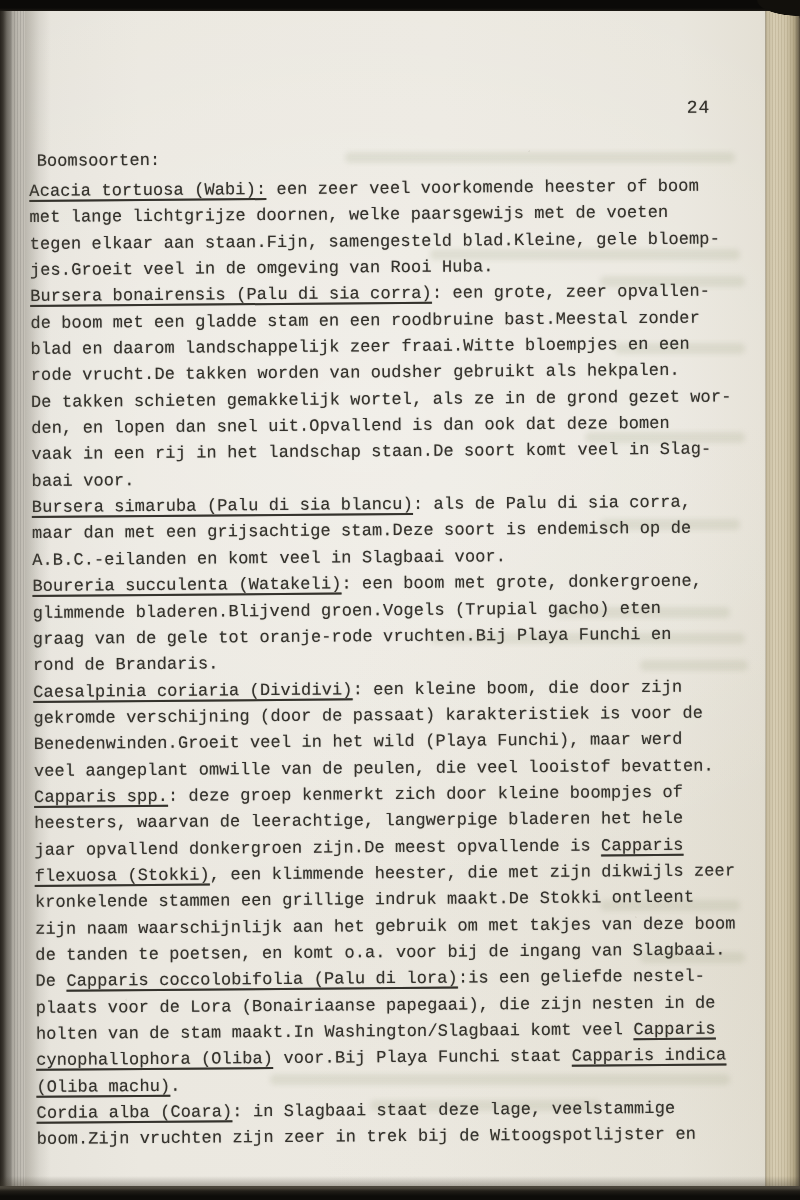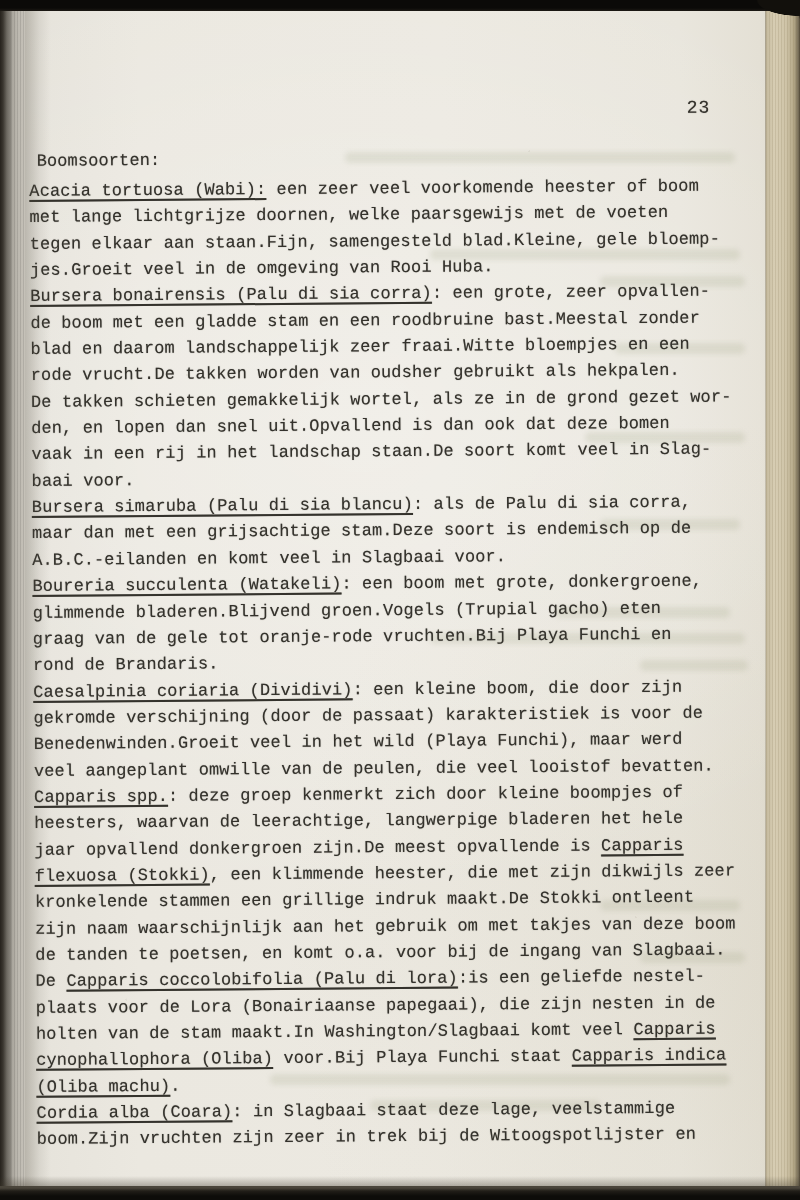--- a/index.html
+++ b/index.html
@@ -148,21 +148,21 @@
   <div class="ghost" style="left:600px; top:519px; width:140px;"></div>
   <div class="ghost" style="left:555px; top:607px; width:175px;"></div>
   <div class="ghost" style="left:430px; top:633px; width:315px;"></div>
   <div class="ghost" style="left:640px; top:660px; width:108px;"></div>
   <div class="ghost" style="left:600px; top:900px; width:140px;"></div>
   <div class="ghost" style="left:640px; top:952px; width:105px;"></div>
   <div class="ghost" style="left:270px; top:1074px; width:460px;"></div>
   <div class="ghost" style="left:370px; top:1100px; width:230px;"></div>
 
   <div class="content">
-    <div class="pagenum">23</div>
+    <div class="pagenum">24</div>
     <div class="heading">- Boomsoorten:</div>
     <div class="lines">
         <div class="line"><span class="u">Acacia tortuosa (Wabi):</span><span> een zeer veel voorkomende heester of boom</span></div>
         <div class="line"><span>met lange lichtgrijze doornen, welke paarsgewijs met de voeten</span></div>
         <div class="line"><span>tegen elkaar aan staan.Fijn, samengesteld blad.Kleine, gele bloemp-</span></div>
         <div class="line"><span>jes.Groeit veel in de omgeving van Rooi Huba.</span></div>
         <div class="line"><span class="u">Bursera bonairensis (Palu di sia corra)</span><span>: een grote, zeer opvallen-</span></div>
         <div class="line"><span>de boom met een gladde stam en een roodbruine bast.Meestal zonder</span></div>
         <div class="line"><span>blad en daarom landschappelijk zeer fraai.Witte bloempjes en een</span></div>
         <div class="line"><span>rode vrucht.De takken worden van oudsher gebruikt als hekpalen.</span></div>

